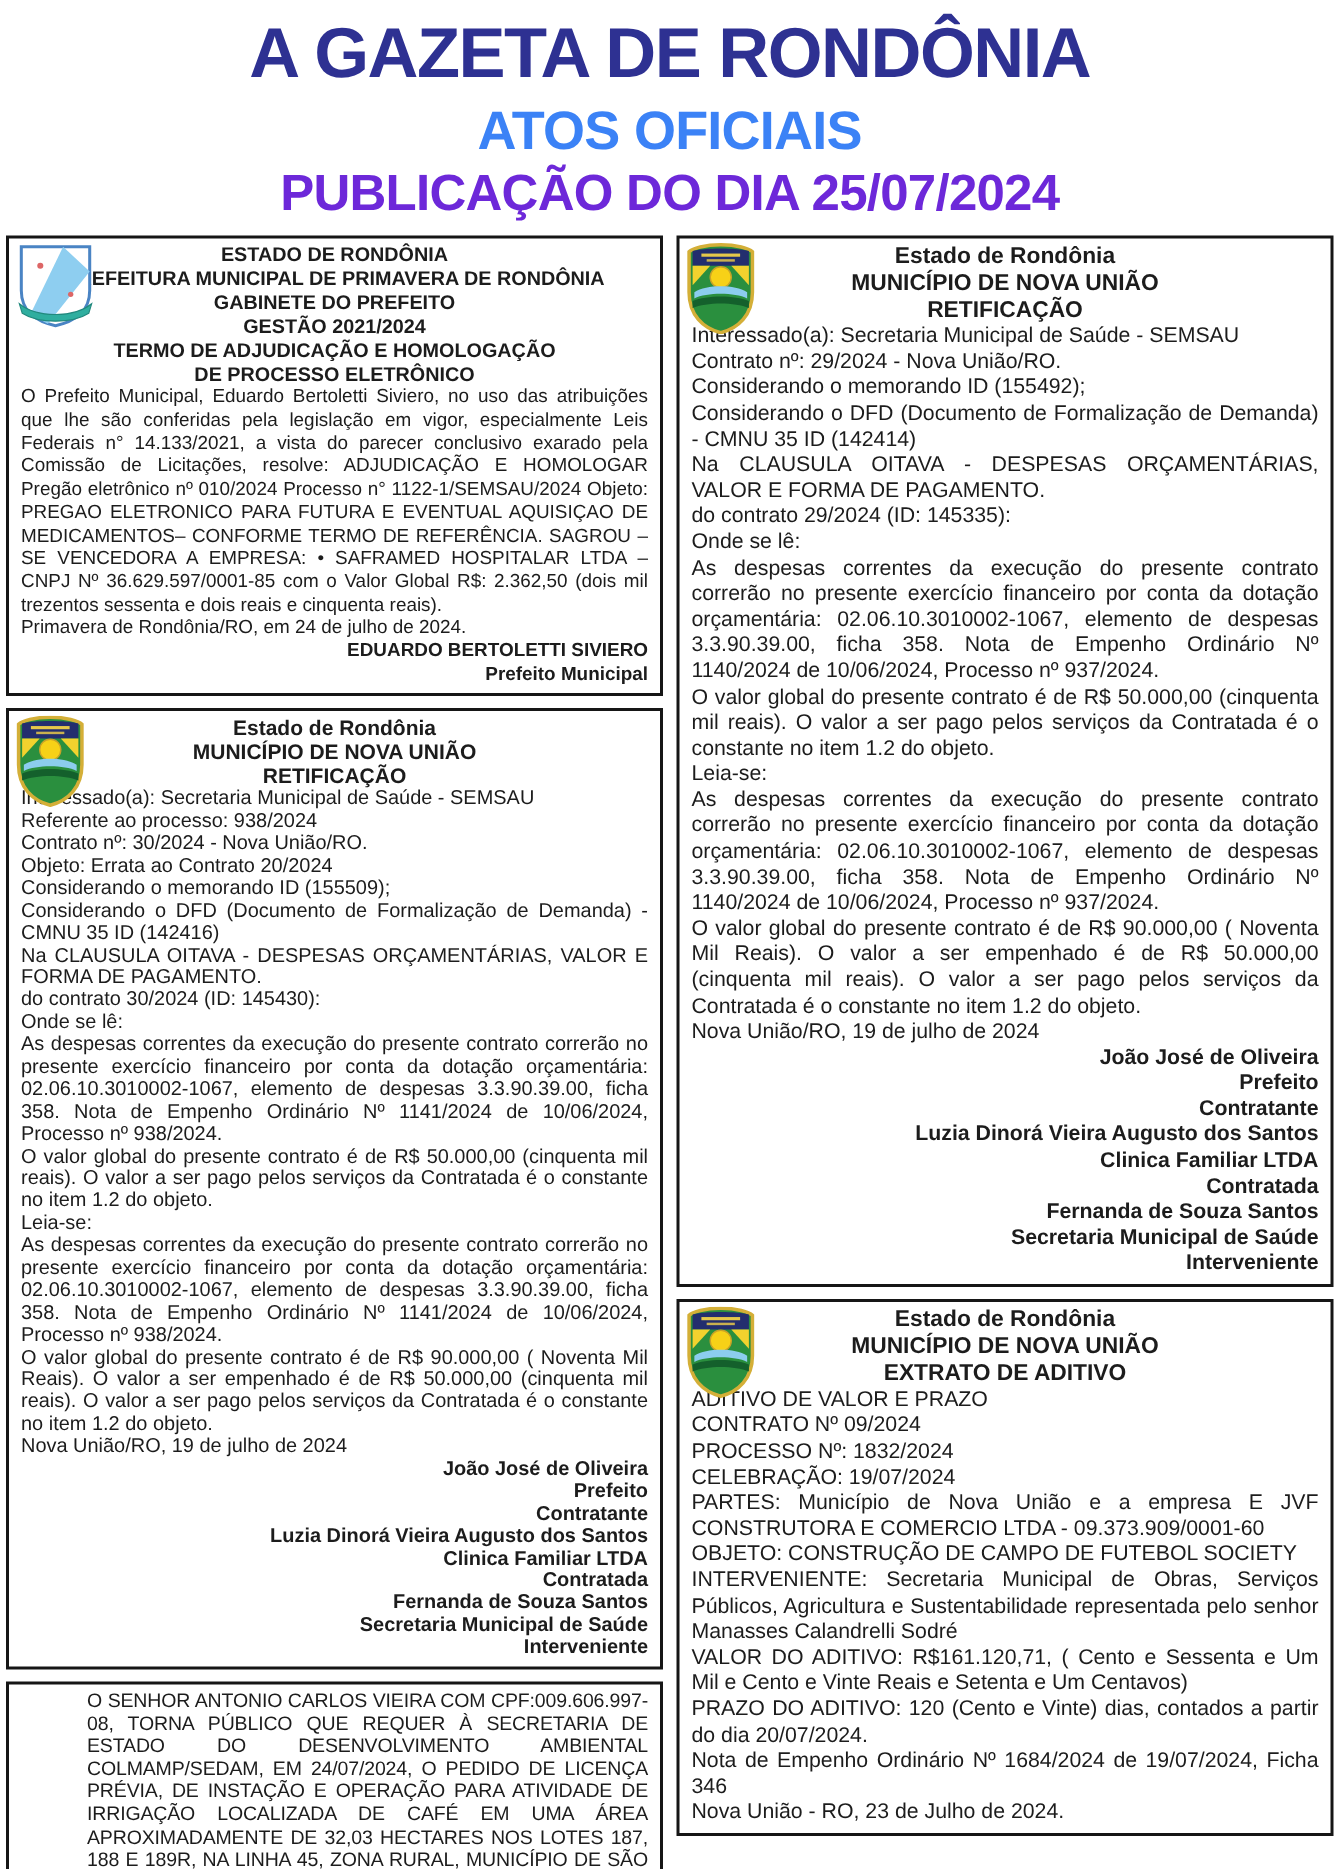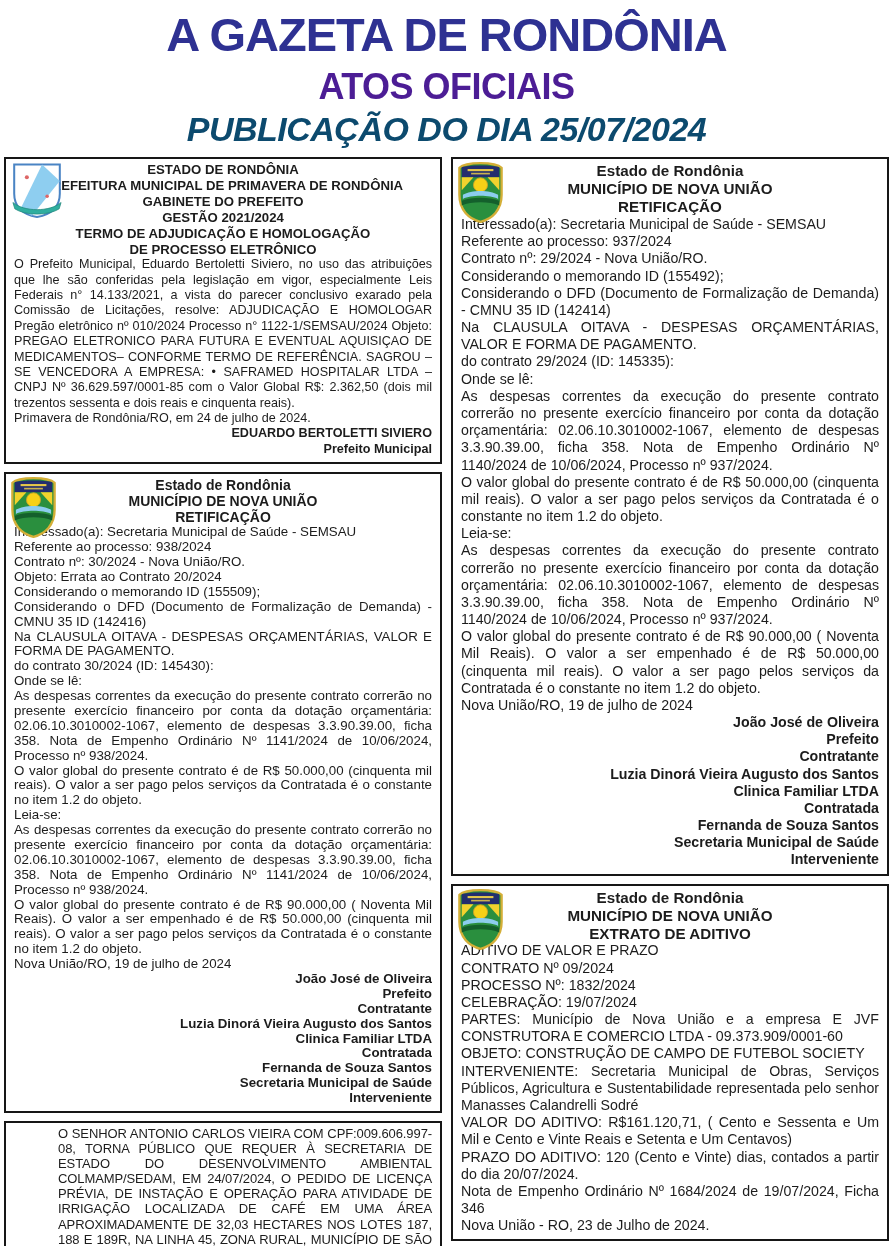--- a/index.html
+++ b/index.html
@@ -11,25 +11,25 @@
   .page{width:893px;height:1246px;overflow:hidden;}
 
   
   .masthead{text-align:center;padding-top:6px;}
   .masthead .title{
     font-size:47px;line-height:1.06;font-weight:900;letter-spacing:-1px;
     color:#2e3192;margin:4px 0 2px;
   }
   .masthead .subtitle{
     font-size:36px;line-height:1.05;font-weight:900;letter-spacing:-0.5px;
-    color:#4c1d95;margin:8px 0 2px;
+    color:#3b82f6;margin:8px 0 2px;
   }
   .masthead .publine{
     font-size:34px;line-height:1.05;font-weight:900;letter-spacing:-0.5px;
-    color:#0c4a6e;margin:6px 0 10px;font-style:italic;
+    color:#6d28d9;margin:6px 0 10px;
   }
 
   
   .columns{display:flex;gap:9px;padding:0 4px;align-items:flex-start;}
   .col{flex:1 1 0;min-width:0;}
 
   
   .box{
     position:relative;border:2px solid #161616;background:#fff;
     padding:3px 8px 5px;margin-bottom:8px;box-sizing:border-box;
@@ -173,21 +173,20 @@
               <use href="#nu-coat"></use>
             </svg>
         </span>
         <div class="bhead">
             <div class="hline">Estado de Rondônia</div>
             <div class="hline">MUNICÍPIO DE NOVA UNIÃO</div>
             <div class="hline">RETIFICAÇÃO</div>
           </div>
         <div class="bbody">
             <p class="para">Interessado(a): Secretaria Municipal de Saúde - SEMSAU</p>
-            <p class="para">Referente ao processo: 937/2024</p>
             <p class="para">Contrato nº: 29/2024 - Nova União/RO.</p>
             <p class="para">Considerando o memorando ID (155492);</p>
             <p class="para">Considerando o DFD (Documento de Formalização de Demanda) - CMNU 35 ID (142414)</p>
             <p class="para">Na CLAUSULA OITAVA - DESPESAS ORÇAMENTÁRIAS, VALOR E FORMA DE PAGAMENTO.</p>
             <p class="para">do contrato 29/2024 (ID: 145335):</p>
             <p class="para">Onde se lê:</p>
             <p class="para">As despesas correntes da execução do presente contrato correrão no presente exercício financeiro por conta da dotação orçamentária: 02.06.10.3010002-1067, elemento de despesas 3.3.90.39.00, ficha 358. Nota de Empenho Ordinário Nº 1140/2024 de 10/06/2024, Processo nº 937/2024.</p>
             <p class="para">O valor global do presente contrato é de R$ 50.000,00 (cinquenta mil reais). O valor a ser pago pelos serviços da Contratada é o constante no item 1.2 do objeto.</p>
             <p class="para">Leia-se:</p>
             <p class="para">As despesas correntes da execução do presente contrato correrão no presente exercício financeiro por conta da dotação orçamentária: 02.06.10.3010002-1067, elemento de despesas 3.3.90.39.00, ficha 358. Nota de Empenho Ordinário Nº 1140/2024 de 10/06/2024, Processo nº 937/2024.</p>

